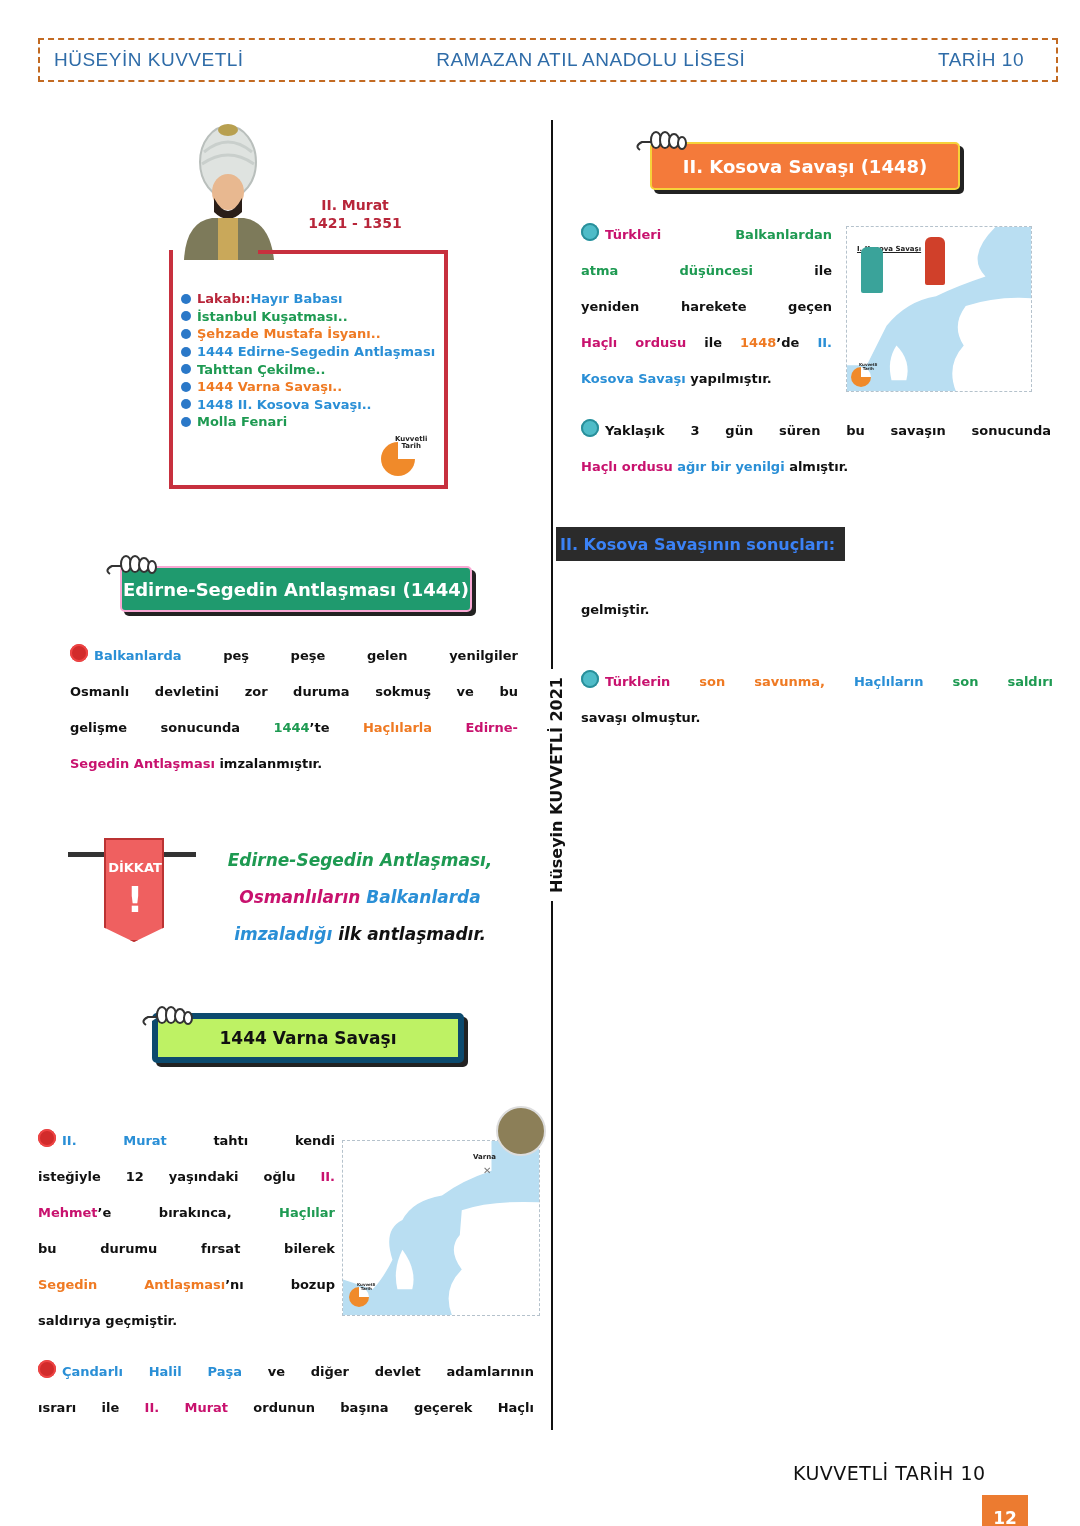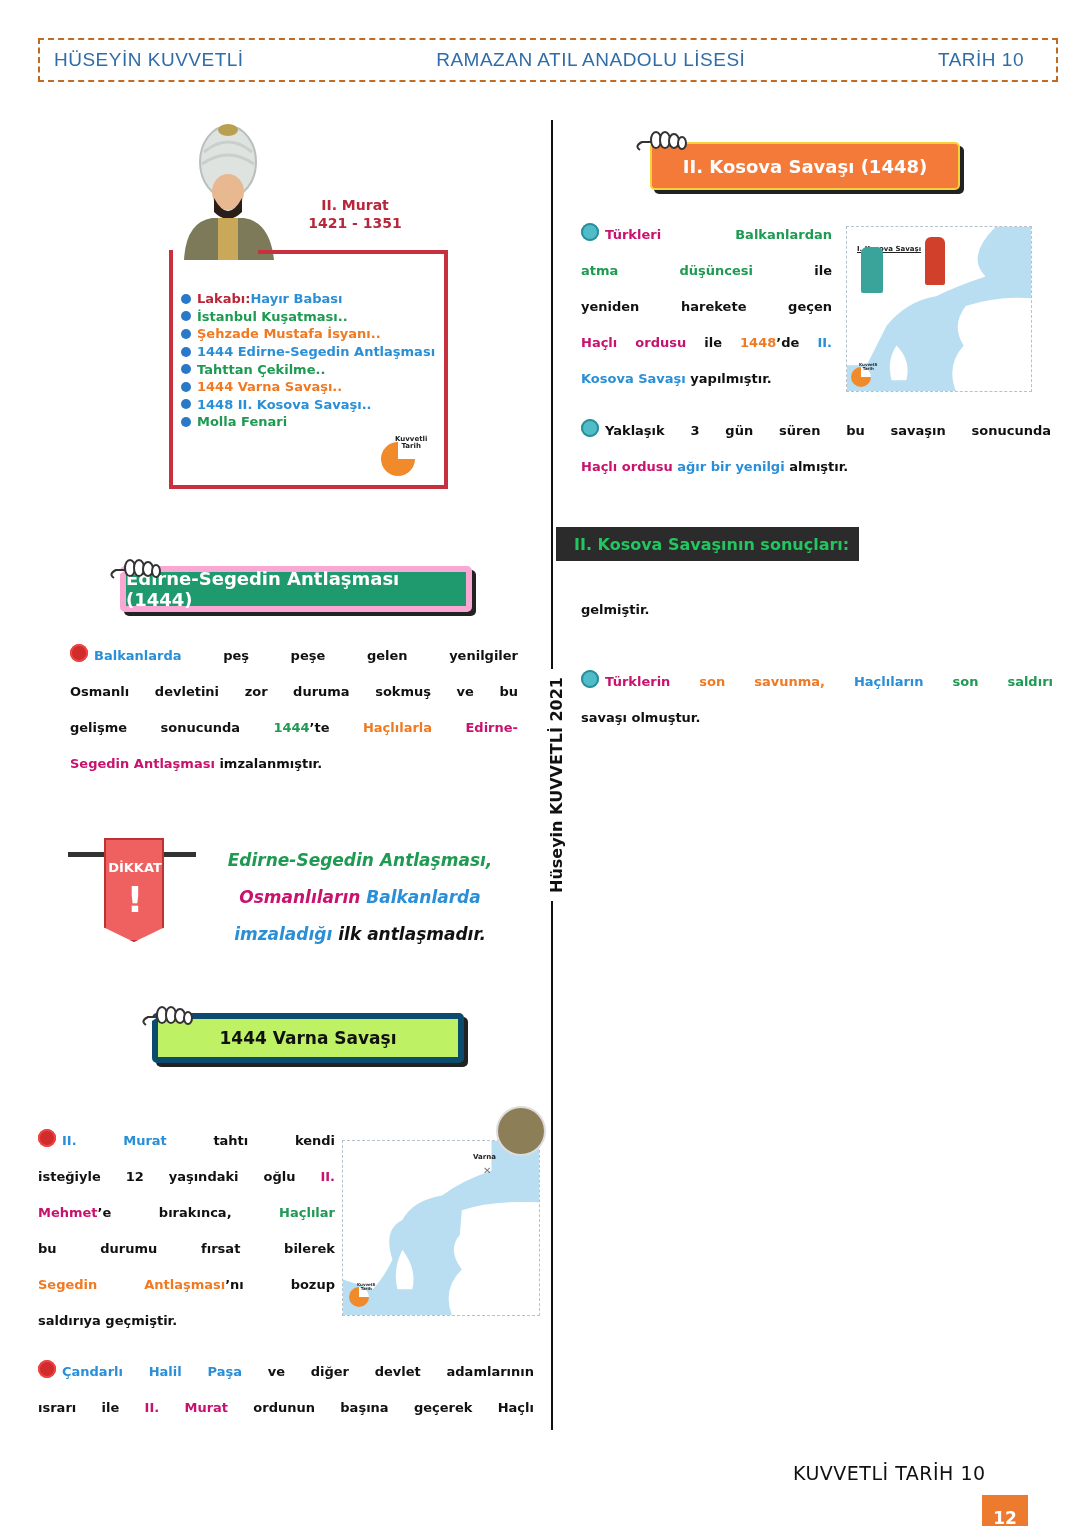--- a/index.html
+++ b/index.html
@@ -54,35 +54,35 @@
   .logo-badge { position: absolute; }
   .logo-badge .pie { position: absolute; width: 100%; height: 100%; border-radius: 50%;
     background: conic-gradient(#fff 0 25%, #f08a2a 25% 100%); }
   .logo-badge .txt { position: absolute; font-weight: bold; color: #222; text-align: center; line-height: 1.05; }
 
   
   .banner { position: absolute; display: flex; align-items: center; justify-content: center;
     border-radius: 5px; font-family: "DejaVu Sans", sans-serif; font-weight: bold;
     box-shadow: 4px 4px 0 #222; }
   .banner .hand { position: absolute; left: -18px; top: -14px; width: 60px; height: 26px; }
-  .banner-green { left: 120px; top: 566px; width: 352px; height: 46px; background: #1f9a6e; color: #fff; font-size: 18px; border: 6px solid #f9a8d4; }
+  .banner-green { left: 120px; top: 566px; width: 352px; height: 46px; background: #1f9a6e; color: #fff; font-size: 18px; border: 2px solid #f9a8d4; }
   .banner-orange { left: 650px; top: 142px; width: 310px; height: 48px; background: #f47a3a; color: #fff; font-size: 18px; border: 2px solid #f6d23a; }
   .banner-yellow { left: 152px; top: 1013px; width: 312px; height: 50px; background: #bef264; color: #111; font-size: 17px; border: 6px solid #0c4a6e; }
 
   
   .para { position: absolute; font-family: "DejaVu Sans", sans-serif; font-weight: bold; font-size: 13px; line-height: 36px; text-align: justify; }
   .para .line { display: block; white-space: nowrap; text-align-last: justify; }
   .para .line.last { text-align-last: left; }
   .bullet { display: inline-block; width: 18px; height: 18px; border-radius: 50%; vertical-align: -2px; margin-right: 6px; }
   .bullet.red { background: #d22b2b; box-shadow: 0 0 0 2px #e44 inset; }
   .bullet.teal { background: #4fbcc8; box-shadow: 0 0 0 2px #2a8f9a inset; }
 
   
-  .results-label { position: absolute; left: 556px; top: 527px; height: 34px; padding: 0 10px 0 18px;
-    background: #2b2b2b; color: #22c55e; display: flex; align-items: center;
+  .results-label { position: absolute; left: 556px; top: 527px; height: 34px; padding: 0 10px 0 4px;
+    background: #2b2b2b; color: #3b82f6; display: flex; align-items: center;
     font-family: "DejaVu Sans", sans-serif; font-weight: bold; font-size: 16px; }
 
   
   .dikkat { position: absolute; left: 68px; top: 838px; width: 128px; height: 104px; }
   .dikkat .bar { position: absolute; left: 0; top: 14px; width: 128px; height: 5px; background: #333; }
   .dikkat .ribbon { position: absolute; left: 36px; top: 0; width: 60px; height: 104px; background: #ef6060;
     clip-path: polygon(0 0, 100% 0, 100% 86%, 50% 100%, 0 86%); border: 2px solid #b33; }
   .dikkat .label { position: absolute; left: 40px; top: 22px; width: 54px; text-align: center; color: #fff; font-weight: bold; font-size: 13px; }
   .dikkat .mark { position: absolute; left: 40px; top: 42px; width: 54px; text-align: center; color: #fff; font-size: 36px; font-weight: bold; line-height: 40px; }
   .dikkat-text { position: absolute; left: 205px; top: 842px; width: 310px; text-align: center;

